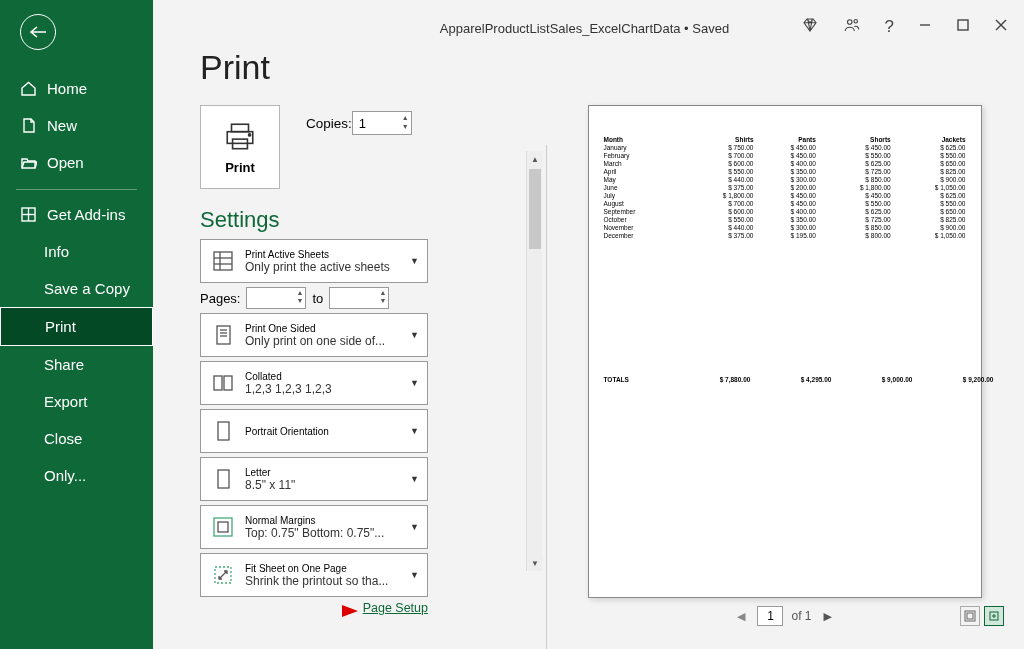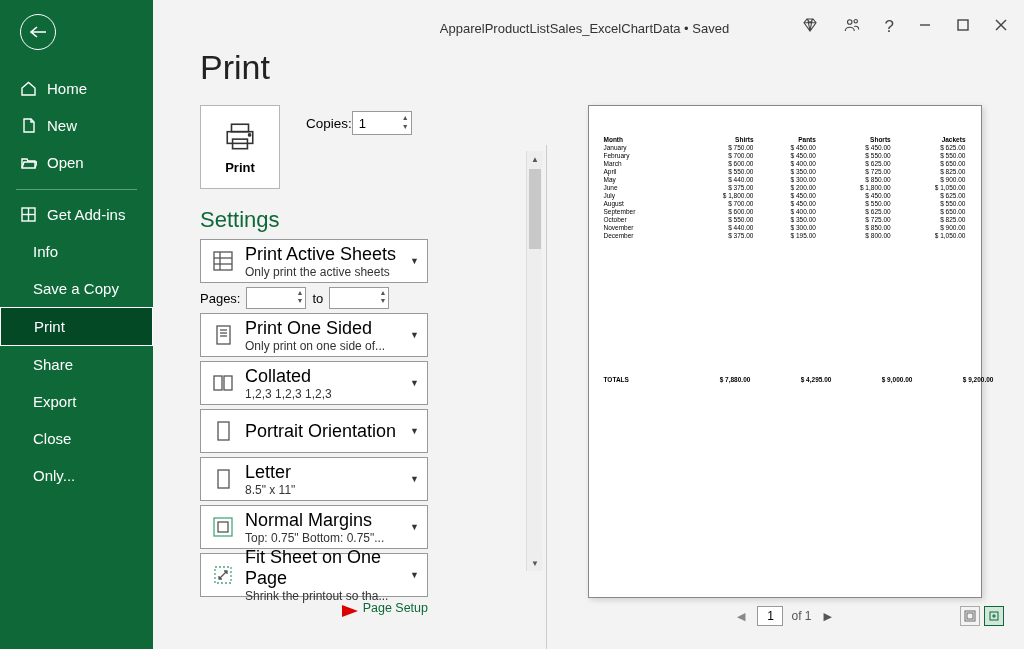--- a/index.html
+++ b/index.html
@@ -8,45 +8,45 @@
   .titlebar .title { font-size: 13px; color: #333; }
   .titlebar-right { position: absolute; right: 8px; top: 16px; display: flex; gap: 24px; align-items: center; }
   .titlebar-right span, .titlebar-right svg { color: #444; font-size: 15px; cursor: default; }
   .sidebar { position: absolute; left: 0; top: 0; width: 153px; height: 649px; background: #0e6837; color: #fff; padding-top: 14px; }
   .back-btn { width: 36px; height: 36px; border: 1.5px solid #fff; border-radius: 50%; margin-left: 20px; margin-bottom: 20px; position: relative; }
   .back-btn svg { position: absolute; left: 50%; top: 50%; transform: translate(-50%, -50%); }
   .nav-item { display: flex; align-items: center; gap: 10px; padding: 10px 20px; font-size: 15px; cursor: default; }
   .nav-item.selected { background: #034926; border: 1px solid #fff; }
   .nav-item .icon svg { display: block; }
   .nav-sep { border: 0; border-top: 1px solid rgba(255,255,255,0.35); margin: 8px 16px 6px 16px; }
-  .nav-indent { padding-left: 33px; }
+  .nav-indent { padding-left: 44px; }
   .main { position: absolute; left: 153px; top: 36px; right: 0; bottom: 0; padding-left: 47px; }
   h1.page-title { font-size: 34px; font-weight: 300; color: #222; margin-top: 12px; margin-bottom: 18px; }
   .print-area { display: flex; }
   .left-col { width: 318px; display: flex; flex-direction: column; }
   .print-row { display: flex; align-items: flex-start; gap: 26px; }
   .print-btn { width: 80px; height: 84px; background: #fff; border: 1px solid #b6b6b6; display: flex; flex-direction: column; align-items: center; justify-content: center; gap: 6px; }
   .print-btn svg { width: 34px; height: 34px; }
   .print-btn span { font-size: 13px; font-weight: 600; }
   .copies { display: flex; align-items: center; margin-top: 6px; }
   .copies label { font-size: 13.5px; }
   .copies-spin { width: 60px; height: 24px; border: 1px solid #999; background: #fff; display: flex; align-items: center; position: relative; padding-left: 6px; font-size: 13px; }
   .copies-spin .arrows { position: absolute; right: 2px; top: 1px; display: flex; flex-direction: column; font-size: 7px; line-height: 9px; color: #555; }
   h2.settings { font-size: 22px; font-weight: 400; color: #0e6837; margin-top: 18px; margin-bottom: 6px; }
   .combo { width: 228px; height: 44px; border: 1px solid #999; background: #fff; display: flex; align-items: center; position: relative; margin-bottom: 4px; }
   .combo .ci { width: 44px; display: flex; align-items: center; justify-content: center; }
   .combo .ct { flex: 1; display: flex; flex-direction: column; justify-content: center; }
-  .combo .ct .t1 { font-size: 18px; }
+  .combo .ct .t1 { font-size: 10px; }
   .combo .ct .t2 { font-size: 12px; color: #333; }
   .combo .car { position: absolute; right: 8px; top: 50%; transform: translateY(-50%); font-size: 9px; color: #333; }
   .pages-row { display: flex; align-items: center; gap: 6px; margin-bottom: 4px; font-size: 13px; }
   .pages-row .spin { width: 60px; height: 22px; border: 1px solid #999; background: #fff; position: relative; }
   .pages-row .spin .arrows { position: absolute; right: 2px; top: 1px; display: flex; flex-direction: column; font-size: 7px; line-height: 8px; color: #555; }
   .pagesetup-row { display: flex; align-items: center; justify-content: flex-end; width: 228px; position: relative; }
-  .pagesetup-link { color: #0e6837; font-size: 12.5px; cursor: pointer; padding-left: 45px; }
+  .pagesetup-link { color: #0e6837; font-size: 12.5px; text-decoration: underline; cursor: pointer; padding-left: 45px; }
   .arrow-annot { position: absolute; left: 80px; top: 2px; }
   .scrollbar { width: 16px; margin-left: 8px; height: 420px; margin-top: 46px; background: #eee; border-left: 1px solid #ddd; position: relative; }
   .scrollbar .up, .scrollbar .down { position: absolute; left: 0; width: 16px; height: 16px; font-size: 8px; display: flex; align-items: center; justify-content: center; color: #555; background: #eee; }
   .scrollbar .up { top: 0; }
   .scrollbar .down { bottom: 0; }
   .scrollbar .thumb { position: absolute; left: 2px; top: 18px; width: 12px; height: 80px; background: #c8c8c8; }
   .divider { width: 1px; background: #ccc; margin: 40px 18px 0 4px; height: 520px; }
   .preview-area { flex: 1; padding-right: 20px; }
   .preview-page { width: 394px; height: 493px; background: #fff; border: 1px solid #888; box-shadow: 2px 2px 6px rgba(0,0,0,0.15); margin: 0 auto; padding: 30px 14px; position: relative; font-size: 6px; }
   .dtbl { width: 100%; border-collapse: collapse; }

